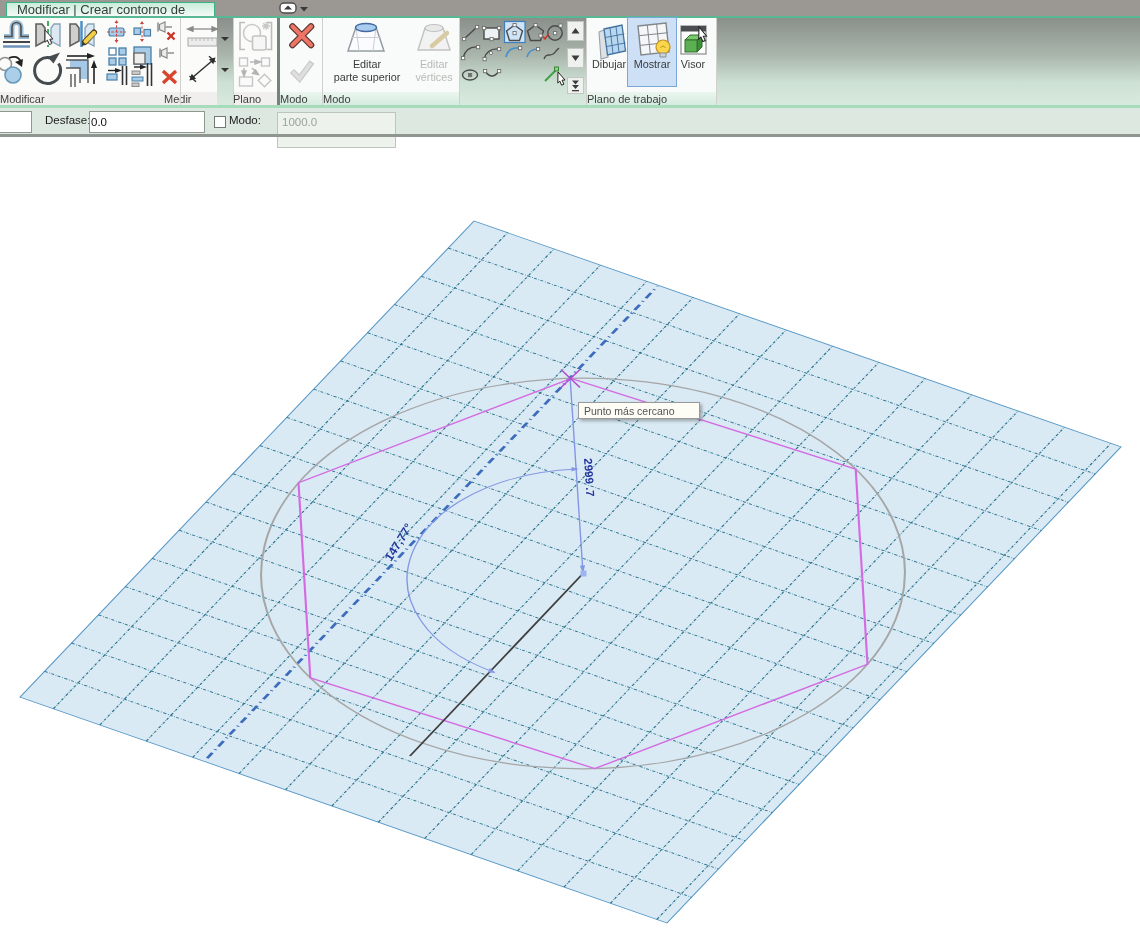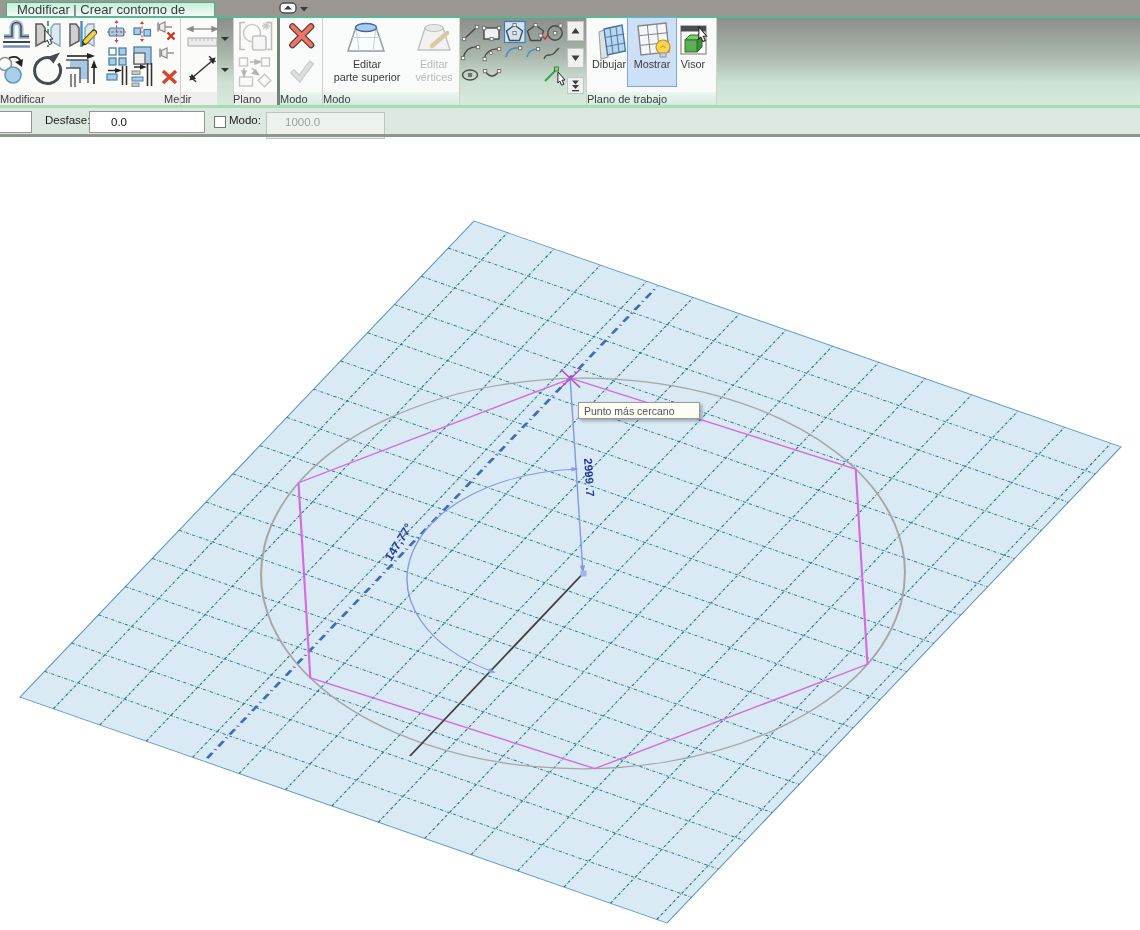--- a/index.html
+++ b/index.html
@@ -15,22 +15,22 @@
 .plabel{position:absolute;left:0;bottom:0;width:100%;height:15px;font-size:11px;color:#3d3d3d;text-align:left;line-height:14px}
 .plabel-n{background:#f0efed}
 .plabel-g{background:linear-gradient(#eaf6ef,#d3eadd)}
 .psep{position:absolute;top:0;width:1px;height:89px;background:#d2d0cd}
 #ribbot{left:0;top:105px;width:1140px;height:3px;background:#a6dcbb}
 #options{left:0;top:108px;width:1140px;height:26px;background:#dde8e0;font-size:11.5px;color:#1c1c1c}
 #optbot{left:0;top:134px;width:1140px;height:3px;background:#8f968f}
 .tbox{position:absolute;background:#fff;border:1px solid #8e9890}
 #dlab{left:45px;top:6px} #rlab{left:229px;top:6px}
 #chk{left:214px;top:8px;width:12px;height:12px;background:#fff;border:1px solid #707a72}
-#box3{left:266px;top:4px;width:119px;height:27px;background:#edf2ed;border:1px solid #bac5bc;color:#9aa49c;font-size:11.5px;line-height:19px;padding-left:18px}
-.btxt{font-size:11.5px;line-height:20px;padding-left:21px;color:#111}
+#box3{left:277px;top:4px;width:119px;height:36px;background:#edf2ed;border:1px solid #bac5bc;color:#9aa49c;font-size:11.5px;line-height:19px;padding-left:4px}
+.btxt{font-size:11.5px;line-height:20px;padding-left:1px;color:#111}
 .lbl2{position:absolute;font-size:10.8px;color:#3a3a3a;text-align:center;line-height:13px}
 .lblg{color:#b9b9b7}
 </style></head>
 <body>
 <div class="abs" id="canvas">
 <svg id="cv" width="1140" height="930" viewBox="0 0 1140 930">
  <g transform="matrix(0.092831 0.032426 0.053821 -0.056429 583.00 573.50)">
   <rect x="-3597" y="-4256" width="6969" height="8436" fill="#d9eaf5" stroke="#5898c6" stroke-width="12"></rect>
   <path d="M-3237 -4256 L-3237 4180 M-2737 -4256 L-2737 4180 M-2237 -4256 L-2237 4180 M-1737 -4256 L-1737 4180 M-1237 -4256 L-1237 4180 M-737 -4256 L-737 4180 M-237 -4256 L-237 4180 M263 -4256 L263 4180 M763 -4256 L763 4180 M1263 -4256 L1263 4180 M1763 -4256 L1763 4180 M2263 -4256 L2263 4180 M2763 -4256 L2763 4180 M3263 -4256 L3263 4180" stroke="#1d6c85" stroke-opacity="0.95" stroke-width="13" fill="none" stroke-dasharray="38 20 8 14 30 18 6 16 32 22 8 18"></path>
   <path d="M-3597 -3800 L3372 -3800 M-3597 -3300 L3372 -3300 M-3597 -2800 L3372 -2800 M-3597 -2300 L3372 -2300 M-3597 -1800 L3372 -1800 M-3597 -1300 L3372 -1300 M-3597 -800 L3372 -800 M-3597 -300 L3372 -300 M-3597 200 L3372 200 M-3597 700 L3372 700 M-3597 1200 L3372 1200 M-3597 1700 L3372 1700 M-3597 2200 L3372 2200 M-3597 2700 L3372 2700 M-3597 3200 L3372 3200 M-3597 3700 L3372 3700" stroke="#1d6c85" stroke-opacity="0.95" stroke-width="13" fill="none" stroke-dasharray="34 18 8 14 28 18 6 14 30 20 7 16"></path>

